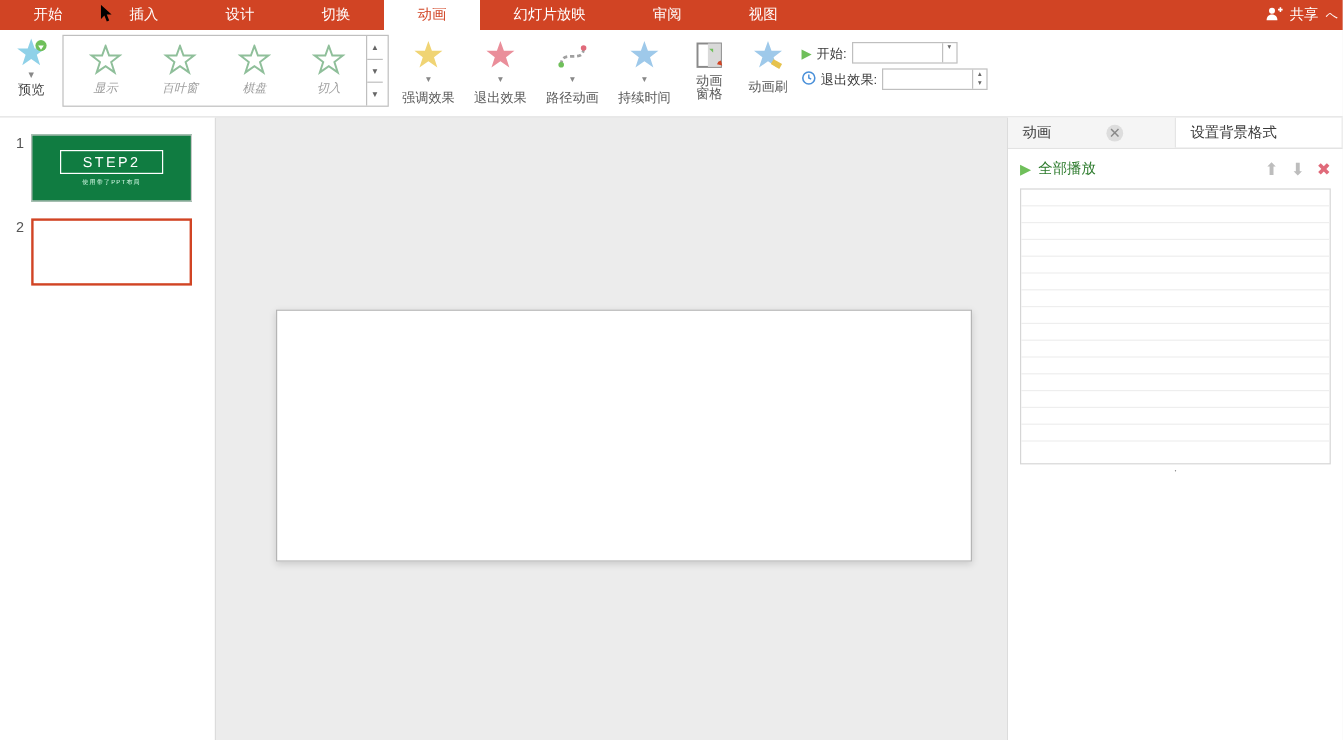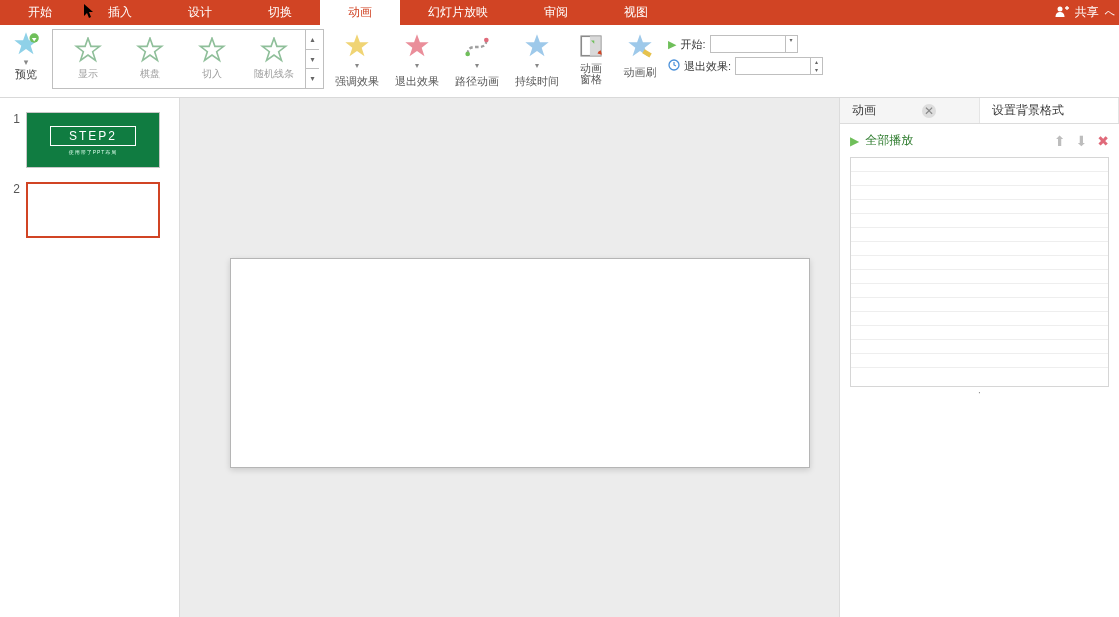--- a/index.html
+++ b/index.html
@@ -13,21 +13,21 @@
 .share-area .caret { font-size: 10px; }
 
 
 .ribbon { height: 73px; background: #fff; border-bottom: 1px solid #d9d9d9; display: flex; align-items: flex-start; padding: 2px 6px 0 6px; gap: 6px; }
 .ribbon-group { display: flex; flex-direction: column; align-items: center; justify-content: flex-start; font-size: 11px; color: #666; padding-top: 4px; }
 .ribbon-group .big-icon { width: 28px; height: 28px; display: flex; align-items: center; justify-content: center; }
 .ribbon-group .label { margin-top: 2px; font-size: 11px; color: #444; }
 
 .gallery { border: 1px solid #bfbfbf; height: 60px; display: flex; align-items: center; padding: 0 4px; margin-top: 2px; }
 .gallery-item { width: 62px; height: 54px; display: flex; flex-direction: column; align-items: center; justify-content: center; font-size: 10px; color: #8aa; }
-.gallery-item .g-label { margin-top: 2px; font-size: 10px; color: #9e9e9e; }
+.gallery-item .g-label { margin-top: 2px; font-size: 10px; color: #9e9e9e; font-style: italic; }
 .gallery-scroll { width: 14px; height: 58px; border-left: 1px solid #bfbfbf; display: flex; flex-direction: column; }
 .gallery-scroll div { flex: 1; border-bottom: 1px solid #bfbfbf; display: flex; align-items: center; justify-content: center; font-size: 8px; color: #666; }
 .gallery-scroll div:last-child { border-bottom: none; }
 
 .effect-item { width: 54px; display: flex; flex-direction: column; align-items: center; justify-content: center; font-size: 10px; color: #5a5a5a; padding-top: 6px; }
 .effect-item .e-label { margin-top: 4px; font-size: 11px; color: #595959; }
 
 .timing-col { display: flex; flex-direction: column; gap: 4px; padding-top: 8px; font-size: 11px; color: #3a3a3a; }
 .timing-row { display: flex; align-items: center; gap: 4px; }
 .timing-row .field { width: 88px; height: 18px; border: 1px solid #bfbfbf; background: #fff; position: relative; }
@@ -117,33 +117,33 @@
     <div class="gallery-item">
         <svg width="28" height="28" viewBox="0 0 24 24">
           <path d="M12 1 L14.5 8 L22 8 L16 12.6 L18.4 20 L12 15.5 L5.6 20 L8 12.6 L2 8 L9.5 8 Z" fill="none" stroke="#8fbf9a" stroke-width="1.4"></path>
         </svg>
         <div class="g-label">显示</div>
       </div>
     <div class="gallery-item">
         <svg width="28" height="28" viewBox="0 0 24 24">
           <path d="M12 1 L14.5 8 L22 8 L16 12.6 L18.4 20 L12 15.5 L5.6 20 L8 12.6 L2 8 L9.5 8 Z" fill="none" stroke="#8fbf9a" stroke-width="1.4"></path>
         </svg>
+        <div class="g-label">百叶窗</div>
+      </div>
+    <div class="gallery-item">
+        <svg width="28" height="28" viewBox="0 0 24 24">
+          <path d="M12 1 L14.5 8 L22 8 L16 12.6 L18.4 20 L12 15.5 L5.6 20 L8 12.6 L2 8 L9.5 8 Z" fill="none" stroke="#8fbf9a" stroke-width="1.4"></path>
+        </svg>
         <div class="g-label">棋盘</div>
       </div>
     <div class="gallery-item">
         <svg width="28" height="28" viewBox="0 0 24 24">
           <path d="M12 1 L14.5 8 L22 8 L16 12.6 L18.4 20 L12 15.5 L5.6 20 L8 12.6 L2 8 L9.5 8 Z" fill="none" stroke="#8fbf9a" stroke-width="1.4"></path>
         </svg>
         <div class="g-label">切入</div>
-      </div>
-    <div class="gallery-item">
-        <svg width="28" height="28" viewBox="0 0 24 24">
-          <path d="M12 1 L14.5 8 L22 8 L16 12.6 L18.4 20 L12 15.5 L5.6 20 L8 12.6 L2 8 L9.5 8 Z" fill="none" stroke="#8fbf9a" stroke-width="1.4"></path>
-        </svg>
-        <div class="g-label">随机线条</div>
       </div>
     <div class="gallery-scroll">
         <div>▴</div>
         <div>▾</div>
         <div>▾</div>
       </div>
   </div>
 
   <div class="effect-item">
     <svg width="28" height="28" viewBox="0 0 24 24">

